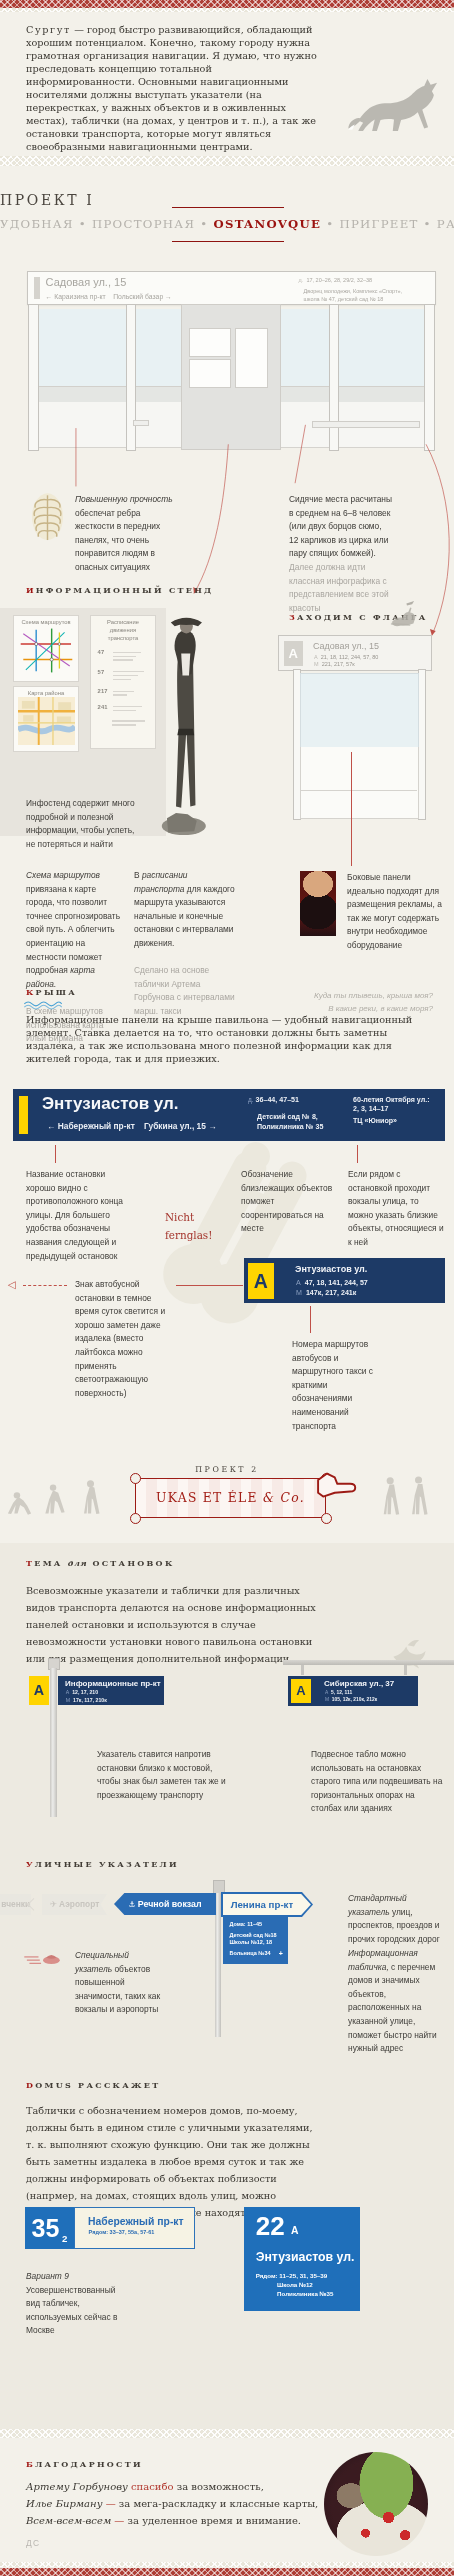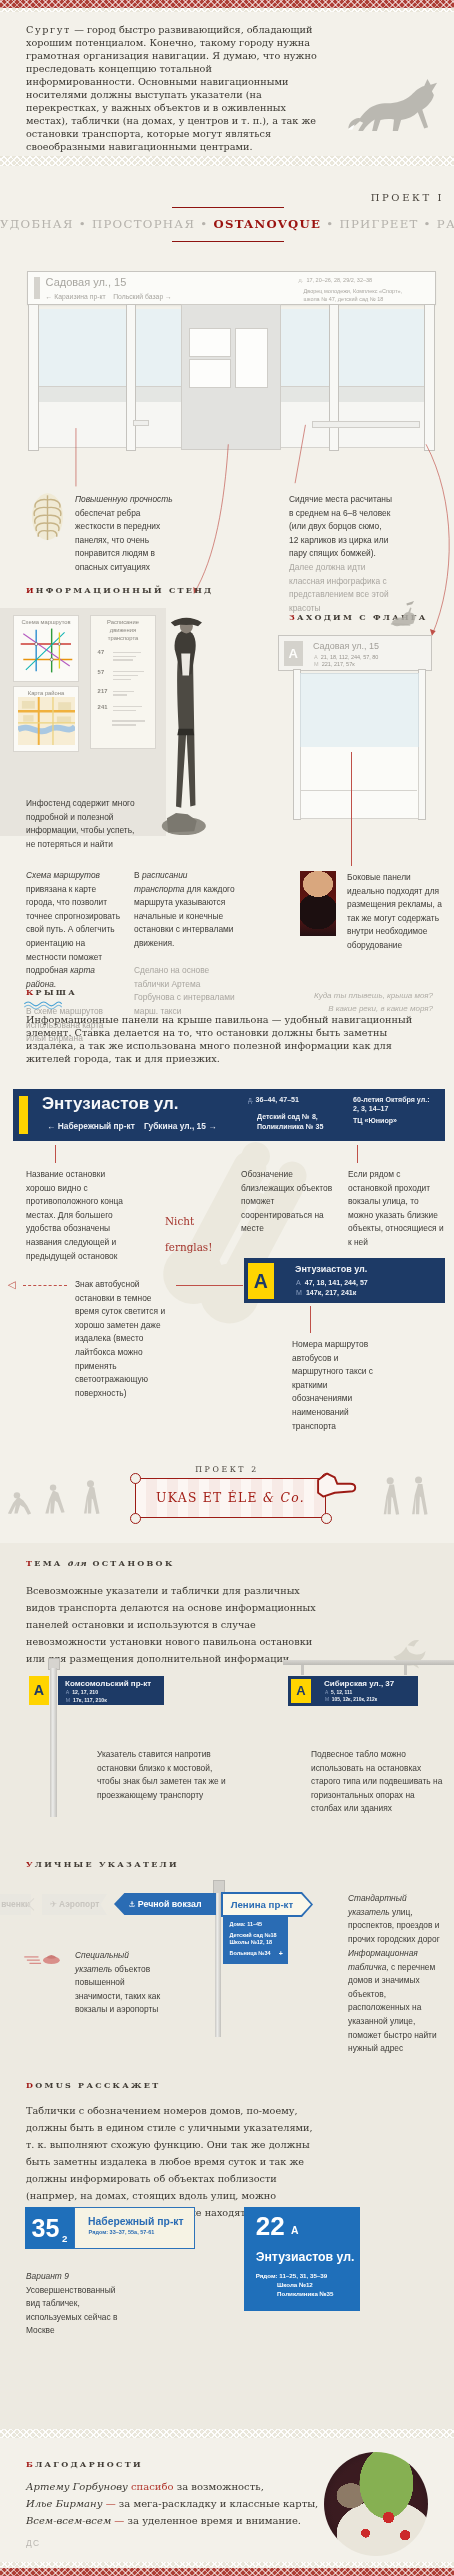--- a/index.html
+++ b/index.html
@@ -43,21 +43,21 @@
   <div class="abs serif" style="left:26px;top:23.4px;width:293px;font-size:9.7px;line-height:13px;color:#3c3933">
     <span style="letter-spacing:1.6px">Сургут</span><span> — город быстро развивающийся, обладающий хорошим потенциалом. Конечно, такому городу нужна грамотная организация навигации. Я думаю, что нужно преследовать концепцию тотальной информированности. Основными навигационными носителями должны выступать указатели (на перекрестках, у важных объектов и в оживленных местах), таблички (на домах, у центров и т. п.), а так же остановки транспорта, которые могут являться своеобразными навигационными центрами.</span>
   </div>
   <svg class="abs" style="left:348px;top:77px" width="92" height="54" viewBox="0 0 142 84">
     <path fill="#bab8b1" d="M130 22 138 9l-10 3-5-9-5 11c-8 2-14 8-20 14-10 9-24 13-37 13-12 0-23 3-31 10-4 3-8 8-12 13-4-1-9 1-13 5-3 3-5 7-5 11l10-4 8-7 5 2c-3 4-6 9-8 14l6 2c5-9 12-16 20-21l-6 27 6 1 9-27c7-2 14-2 21-1l-3 28 6 1 8-28c10-1 19-5 26-12l10 25 6-2-9-27c9-6 16-14 18-23z"></path>
     <path fill="#fdfdfb" d="M0 82c3-4 7-7 10-8l-4 8z"></path>
   </svg>
 
   <div class="abs knit-light" style="left:0;top:156px;width:454px;height:9.7px"></div>
 
-  <div class="abs serif" style="left:0;top:192px;width:444px;text-align:right;font-size:10px;letter-spacing:2.6px;color:#4a453e">ПРОЕКТ I</div>
+  <div class="abs serif" style="left:0;top:192px;width:444px;text-align:left;font-size:14px;letter-spacing:2.6px;color:#4a453e">ПРОЕКТ I</div>
   <div class="abs" style="left:172px;top:207px;width:112px;height:1.3px;background:#8e1310"></div>
   <div class="abs serif" style="left:0;top:217px;width:454px;text-align:center;font-size:11.7px;letter-spacing:1.3px;color:#b5b2ac;white-space:nowrap">
     <span>УДОБНАЯ • ПРОСТОРНАЯ • </span><span style="color:#9b1310;font-weight:bold">OSTANOVQUE</span><span> • ПРИГРЕЕТ • РАССКАЖЕТ</span>
   </div>
   <div class="abs" style="left:172px;top:241px;width:112px;height:1.3px;background:#8e1310"></div>
 
   <div class="abs wire" style="left:26.6px;top:271px;width:407px;height:32px;box-shadow:0 0.6px 1.3px rgba(0,0,0,.06)">
     <div class="abs" style="left:6.5px;top:5.2px;width:5.8px;height:22px;background:#d5d3cd"></div>
     <div class="abs sans" style="left:18px;top:3.9px;font-size:11px;color:#a8a6a0">Садовая ул., 15</div>
     <div class="abs sans" style="left:18px;top:21px;font-size:6.8px;color:#a8a6a0">
@@ -295,22 +295,22 @@
       <rect x="92" y="40" width="52" height="200" rx="24"></rect>
       <rect x="156" y="40" width="52" height="200" rx="24"></rect>
       <circle cx="118" cy="250" r="46"></circle>
       <circle cx="182" cy="250" r="46"></circle>
       <circle cx="118" cy="44" r="22"></circle>
       <circle cx="182" cy="44" r="22"></circle>
       <rect x="134" y="90" width="32" height="16"></rect>
     </g>
   </svg>
 
-  <div class="abs note" style="left:26px;top:1168px;width:102px">Название остановки хорошо видно с противоположного конца местах. Для большего удобства обозначены названия следующей и предыдущей остановок</div>
-  <div class="abs serif" style="left:165px;top:1208px;width:45px;font-size:10.4px;line-height:26px;color:#a4342c">Nicht fernglas!</div>
+  <div class="abs note" style="left:26px;top:1168px;width:102px">Название остановки хорошо видно с противоположного конца улицы. Для большего удобства обозначены названия следующей и предыдущей остановок</div>
+  <div class="abs serif" style="left:165px;top:1208px;width:45px;font-size:10.4px;line-height:18px;color:#a4342c">Nicht fernglas!</div>
   <div class="abs note" style="left:241px;top:1168px;width:104px">Обозначение близлежащих объектов поможет соорентироваться на месте</div>
   <div class="abs note" style="left:348px;top:1168px;width:97px">Если рядом с остановкой проходит вокзалы улица, то можно указать близкие объекты, относящиеся и к ней</div>
 
   <div class="abs navy" style="left:244px;top:1258px;width:201px;height:45px">
     <div class="abs ylwbox" style="left:3.9px;top:4.5px;width:26px;height:36px;color:#1d3a66;font:bold 19.5px/36px 'Liberation Sans',sans-serif;text-align:center"><span>А</span></div>
     <div class="abs sans" style="left:51px;top:5.8px;font-size:9px;font-weight:bold;color:#f2f4f8">Энтузиастов ул.</div>
     <div class="abs sans" style="left:52px;top:20px;font-size:7.1px;line-height:10.4px;font-weight:bold;color:#eef1f6">
       <div><span style="color:#8b9fc0;font-weight:normal">А</span>&nbsp;&nbsp;<span>47, 18, 141, 244, 57</span></div>
       <div><span style="color:#8b9fc0;font-weight:normal">М</span>&nbsp;&nbsp;<span>147к, 217, 241к</span></div>
     </div>
@@ -362,21 +362,21 @@
   <div class="abs serif" style="left:26px;top:1582px;width:305px;font-size:9.7px;line-height:17px;color:#3c3933">Всевозможные указатели и таблички для различных видов транспорта делаются на основе информационных панелей остановки и используются в случае невозможности установки нового павильона остановки или для размещения дополнительной информации.</div>
   <svg class="abs" style="left:388px;top:1635px" width="43" height="36" viewBox="0 0 66 56">
     <path d="M8 34 q14 -4 20 -16 q2 10 13 12 q10 2 17 -5 q-2 14 -15 18 l5 9 -9 -5 q-19 4 -31 -13 z" fill="#d8d5ca"></path>
     <path d="M30 16 q8 -10 18 -8 q-6 4 -8 10 z" fill="#d8d5ca"></path>
   </svg>
 
   <div class="abs" style="left:48px;top:1658px;width:10.4px;height:10.4px;background:#d6d4cf;border:0.6px solid #bcbab5"></div>
   <div class="abs" style="left:50px;top:1668px;width:6.5px;height:149px;background:linear-gradient(90deg,#c9c7c2,#ececea 40%,#c2c0bb)"></div>
   <div class="abs ylwbox" style="left:29px;top:1676px;width:20px;height:28.5px;color:#1d3a66;font:bold 14.3px/28.5px 'Liberation Sans',sans-serif;text-align:center"><span>А</span></div>
   <div class="abs navy" style="left:58px;top:1676px;width:106px;height:28.5px">
-    <div class="sans" style="font-size:8px;font-weight:bold;color:#f2f4f8;padding:3.2px 0 0 7.1px">Комсомольский пр-кт</div>
+    <div class="sans" style="font-size:8px;font-weight:bold;color:#f2f4f8;padding:3.2px 0 0 7.1px">Информационные пр-кт</div>
     <div class="sans" style="font-size:5.2px;line-height:7.1px;font-weight:bold;color:#eef1f6;padding:1.3px 0 0 7.8px">
       <div><span style="color:#8b9fc0;font-weight:normal">А</span>&nbsp;&nbsp;<span>12, 17, 210</span></div>
       <div><span style="color:#8b9fc0;font-weight:normal">М</span>&nbsp;&nbsp;<span>17к, 117, 210к</span></div>
     </div>
   </div>
 
   <div class="abs" style="left:283px;top:1660px;width:171px;height:5.2px;background:linear-gradient(180deg,#d8d6d1,#bdbbb6)"></div>
   <div class="abs" style="left:301px;top:1665px;width:3.2px;height:10.4px;background:#c6c4bf"></div>
   <div class="abs" style="left:404px;top:1665px;width:3.2px;height:10.4px;background:#c6c4bf"></div>
   <div class="abs navy" style="left:288px;top:1676px;width:130px;height:30px">

